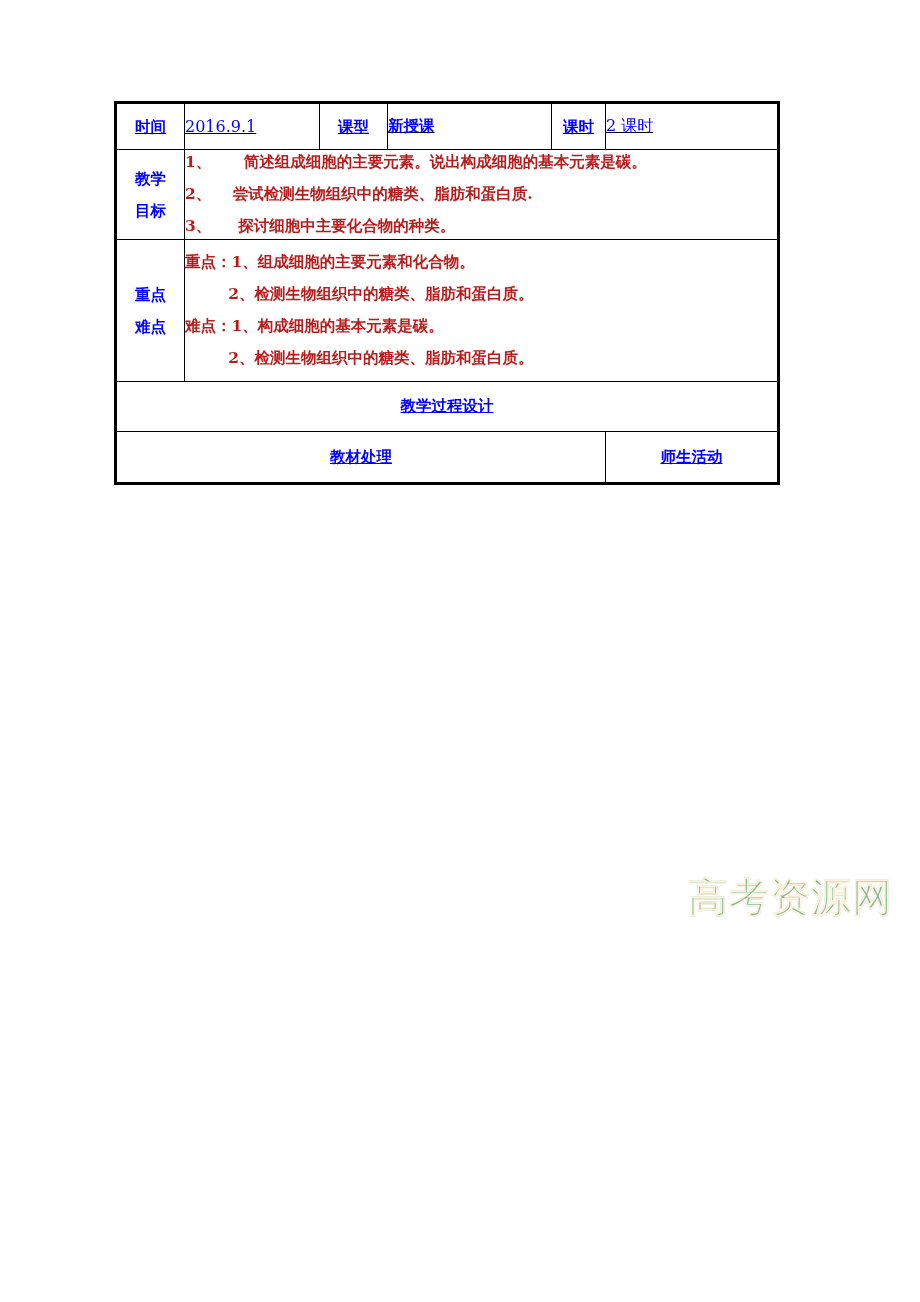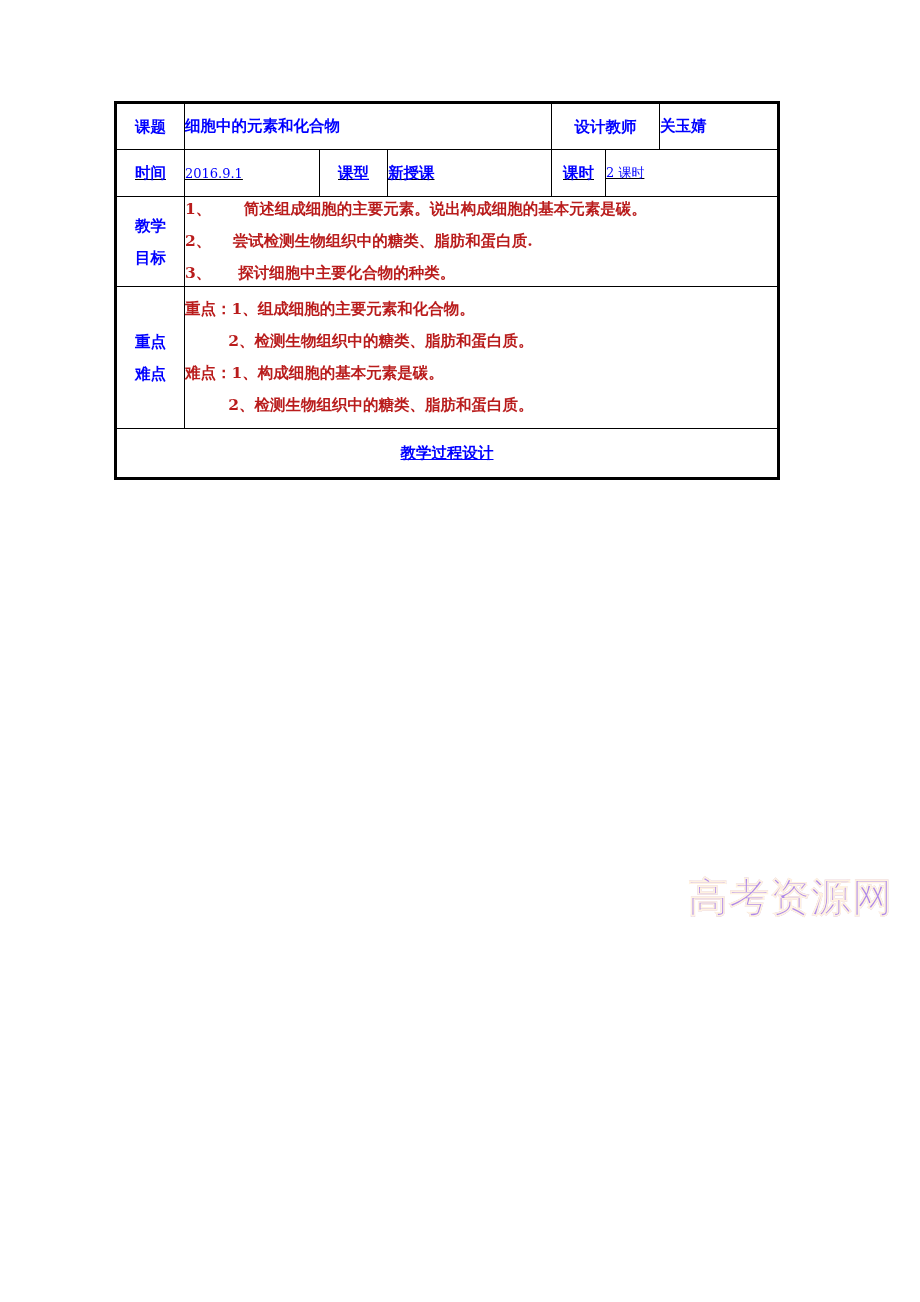--- a/index.html
+++ b/index.html
@@ -61,21 +61,21 @@
   .val {
     font-weight: bold;
     text-align: left;
     font-size: 15.5px;
     color: #0000ff;
     padding: 4px 9px;
   }
   .val-normal {
     font-weight: normal;
     text-align: left;
-    font-size: 13px;
+    font-size: 16px;
     color: #0000ff;
     padding: 4px 9px;
   }
 
   
   .body-cell {
     padding: 9px 4px 9px 10px;
   }
   .body-line {
     color: #b91c1c;
@@ -111,21 +111,21 @@
     left: 688px;
     top: 869px;
     width: 200px;
     height: 56px;
     font-family: "DejaVu Sans", "Liberation Sans", sans-serif;
     font-size: 40px;
     font-weight: bold;
     letter-spacing: 1px;
     line-height: 56px;
     white-space: nowrap;
-    color: #6d28d9;
+    color: #15803d;
     opacity: 0.55;
     -webkit-text-stroke: 0.4px #ffe9c9;
     pointer-events: none;
     user-select: none;
   }
 </style>
 </head>
 <body>
 
 <div id="page">
@@ -136,26 +136,20 @@
       <col style="width:135px">
       <col style="width:68px">
       <col style="width:54px">
       <col style="width:110px">
       <col style="width:54px">
       <col style="width:54px">
       <col style="width:119px">
     </colgroup>
 
     <tbody>
-        <tr class="r1">
-      <td class="lbl">课题</td>
-      <td class="val" colspan="4">细胞中的元素和化合物</td>
-      <td class="lbl" colspan="2">设计教师</td>
-      <td class="val">关玉婧</td>
-    </tr>
 
     <tr class="r2">
       <td class="lbl">时间</td>
       <td class="val-normal">2016.9.1</td>
       <td class="lbl">课型</td>
       <td class="val" colspan="2">新授课</td>
       <td class="lbl">课时</td>
       <td class="val-normal" colspan="2">2 课时</td>
     </tr>
 
@@ -182,18 +176,22 @@
         <p class="body-line">难点：1、构成细胞的基本元素是碳。</p>
         <p class="body-line">        2、检测生物组织中的糖类、脂肪和蛋白质。</p>
       </td>
     </tr>
 
 
     <tr class="r6">
       <td class="center-bold" colspan="8">教学过程设计</td>
     </tr>
 
+    <tr class="r7">
+      <td class="center-bold" colspan="6">教材处理</td>
+      <td class="center-bold" colspan="2">师生活动</td>
+    </tr>
   </tbody>
     </table>
 
   <div id="watermark">高考资源网</div>
 
 </div>
 
 </body></html>

